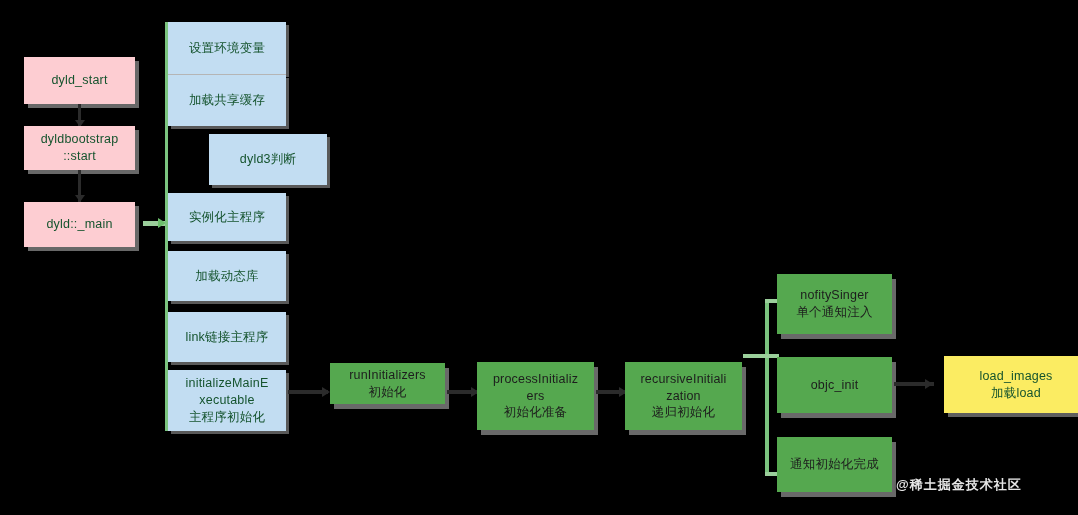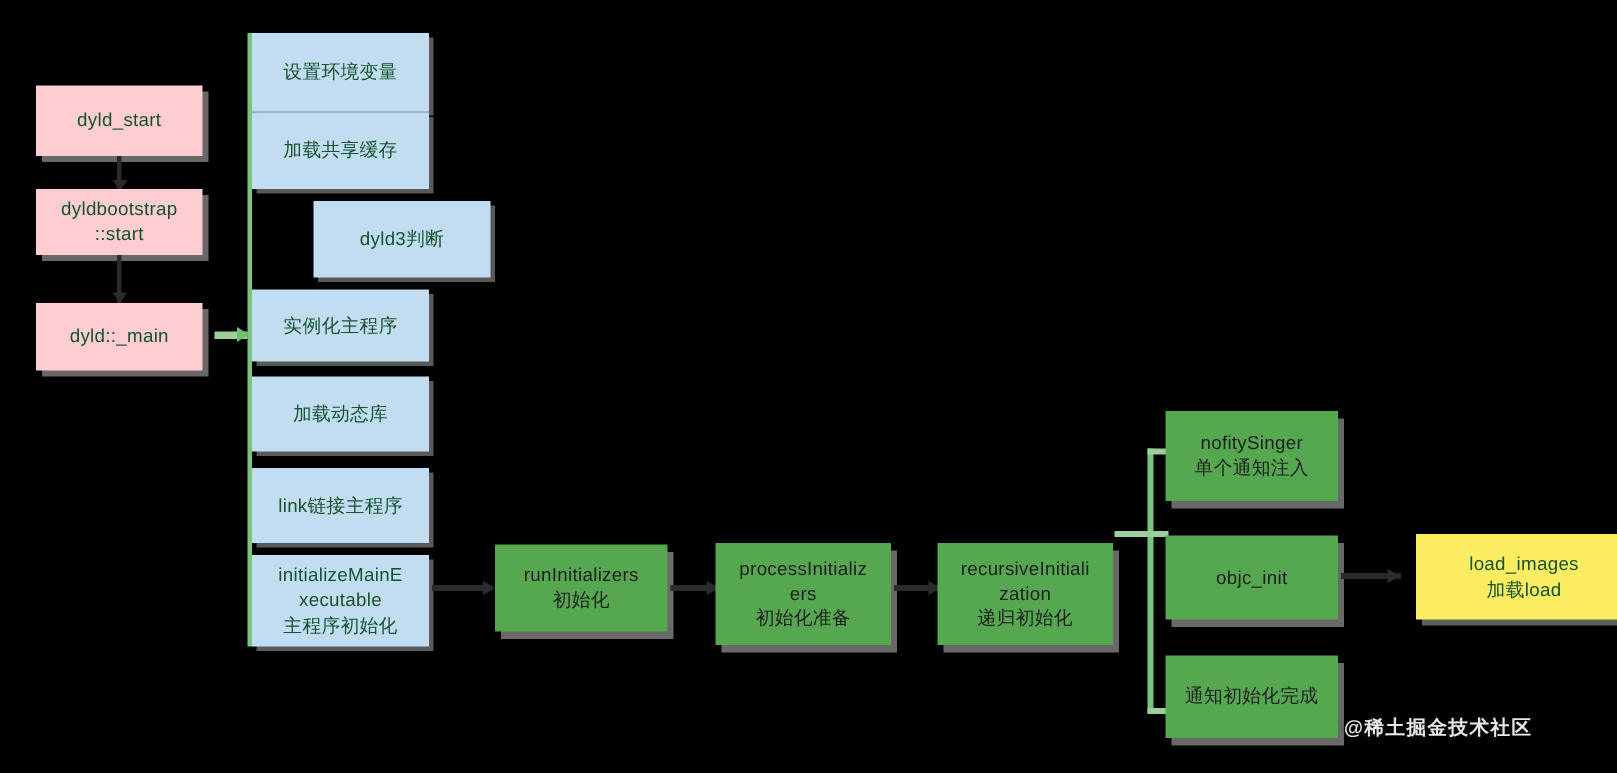--- a/index.html
+++ b/index.html
@@ -136,21 +136,21 @@
 
   <div class="node blue" style="left:168px; top:312px; width:118px; height:50px;">link链接主程序</div>
 
   <div class="node blue" style="left:168px; top:370px; width:118px; height:61px;">initializeMainE
 xecutable
 主程序初始化</div>
 
   <div class="edge h-dark" style="left:288px; top:390px; width:40px; height:4px;"></div>
   <div class="arrow-dark right" style="left:322px; top:387px;"></div>
 
-  <div class="node green" style="left:330px; top:363px; width:115px; height:58px;">runInitializers
+  <div class="node green" style="left:330px; top:363px; width:115px; height:41px;">runInitializers
 初始化</div>
 
   <div class="edge h-dark" style="left:447px; top:390px; width:32px; height:4px;"></div>
   <div class="arrow-dark right" style="left:471px; top:387px;"></div>
 
   <div class="node green" style="left:477px; top:362px; width:117px; height:68px;">processInitializ
 ers
 初始化准备</div>
 
   <div class="edge h-dark" style="left:596px; top:390px; width:30px; height:4px;"></div>

